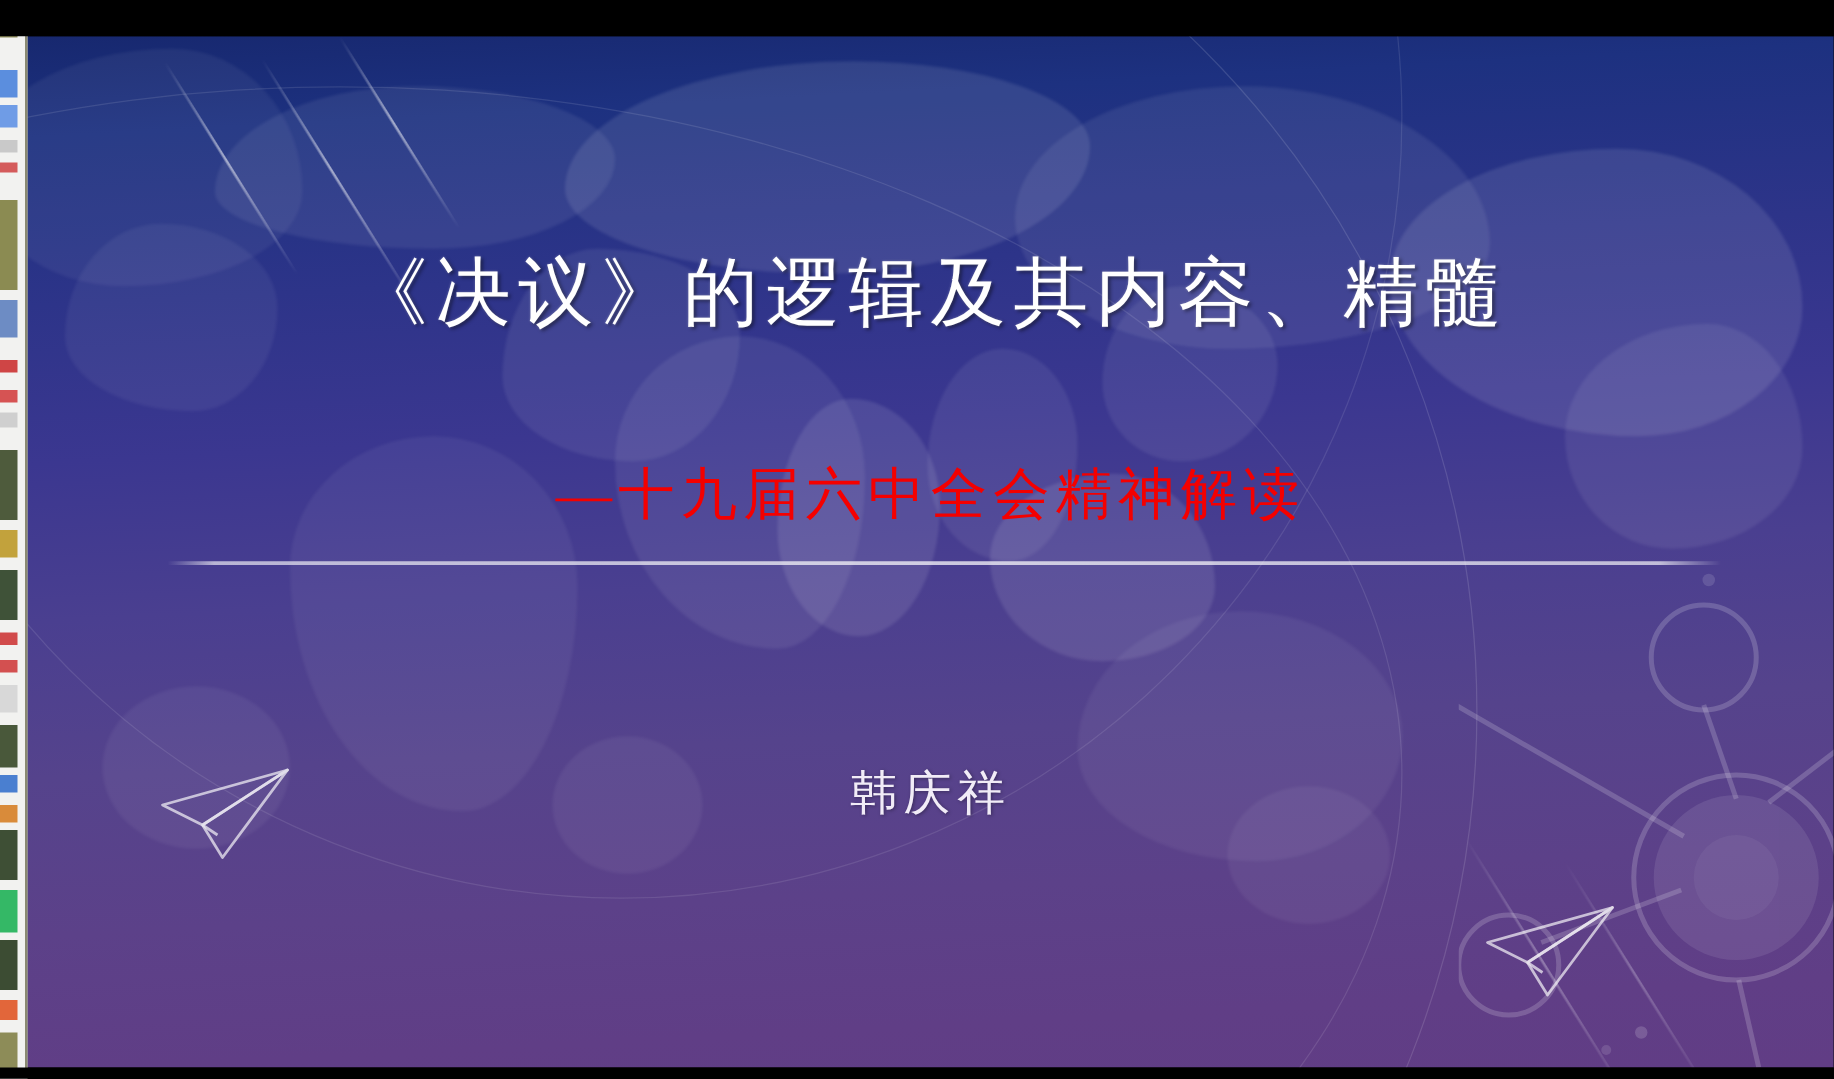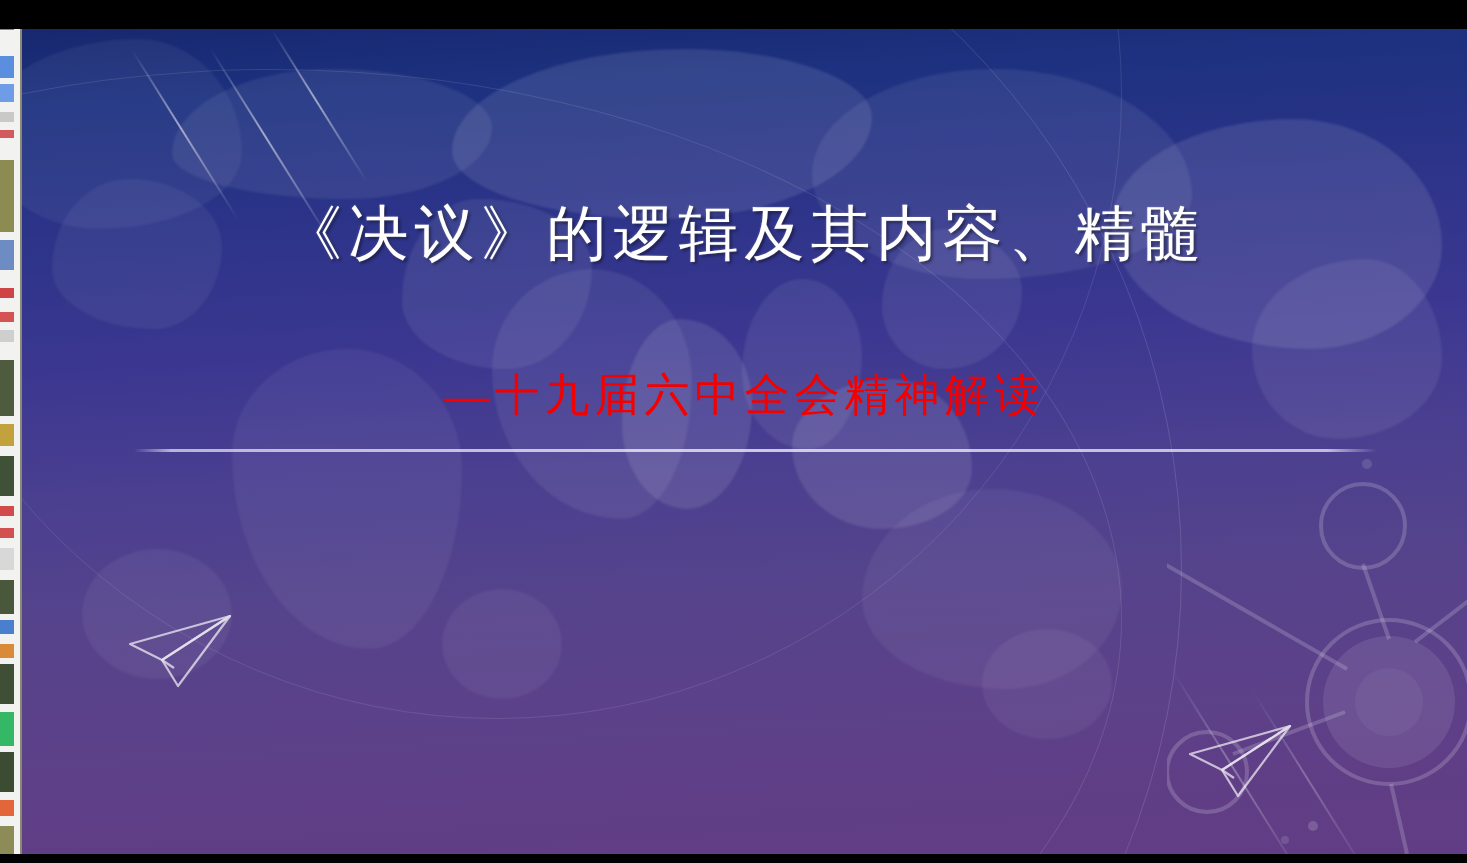--- a/index.html
+++ b/index.html
@@ -264,19 +264,20 @@
       <g fill="none" stroke="rgba(255,255,255,0.78)" stroke-width="2.2" stroke-linejoin="round">
         <path d="M108 12 L8 40 L40 56 Z"></path>
         <path d="M108 12 L40 56 L56 82 Z"></path>
         <path d="M40 56 L52 64"></path>
       </g>
     </svg>
 
     <div id="title">《决议》的逻辑及其内容、精髓</div>
     <div id="subtitle">—十九届六中全会精神解读</div>
     <div id="divider"></div>
+    <div id="author">韩庆祥</div>
 
   </div>
 
   <div id="top-black-bar"></div>
   <div id="bottom-black-bar"></div>
 
 </div>
 
 </body></html>

